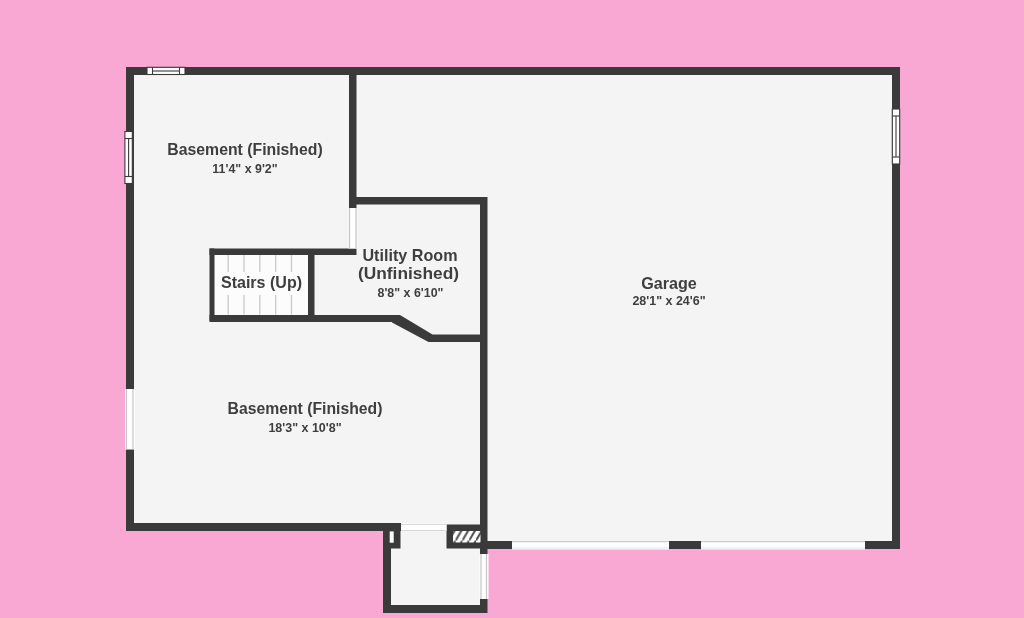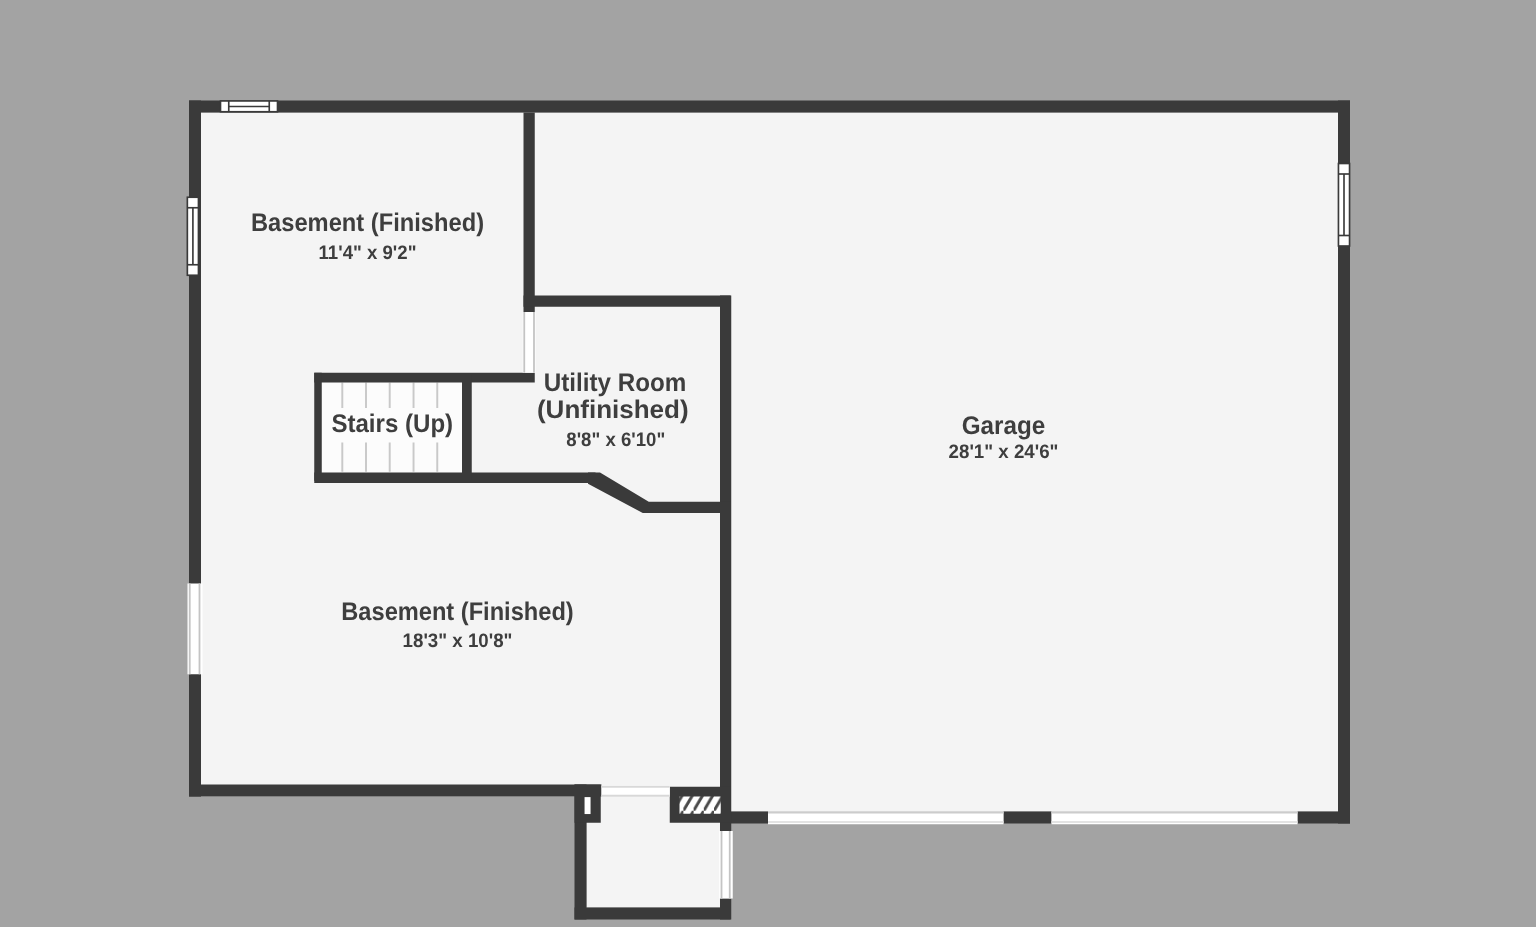--- a/index.html
+++ b/index.html
@@ -1,16 +1,16 @@
 <!DOCTYPE html>
 <html><head>
 <meta charset="utf-8">
 <style>
   html,body{margin:0;padding:0;background:#ffffff;}
-  #plan{position:relative;width:1024px;height:618px;background:#a3a3a3;overflow:hidden;
+  #plan{position:relative;width:1024px;height:618px;background:#f9a8d4;overflow:hidden;
         font-family:"Liberation Sans", sans-serif;}
   svg{position:absolute;left:0;top:0;}
   text{font-family:"Liberation Sans", sans-serif;font-weight:bold;fill:#3e3e3e;}
 </style>
 </head>
 <body>
 <div id="plan">
 <svg width="1024" height="618" viewBox="0 0 1024 618">
   <defs>
     <pattern id="hatch" width="6.8" height="11.5" patternTransform="rotate(0)" patternUnits="userSpaceOnUse">

